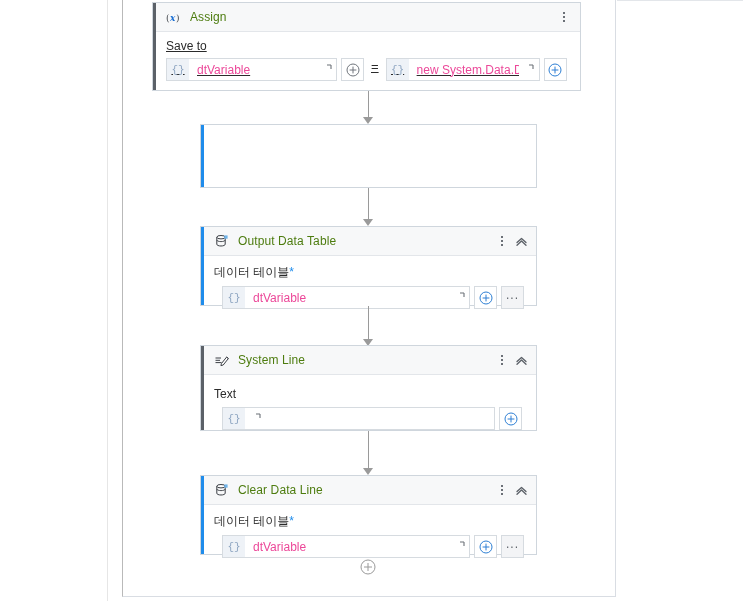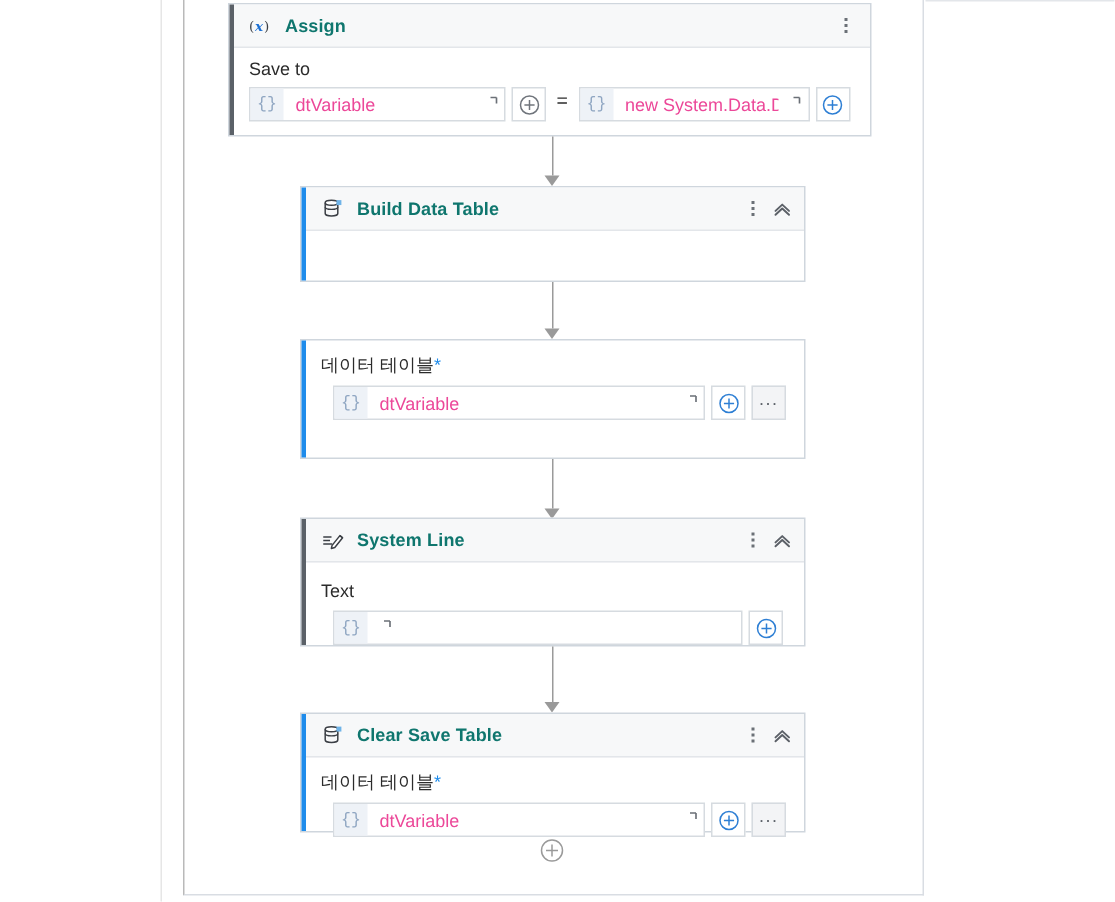--- a/index.html
+++ b/index.html
@@ -83,22 +83,22 @@
     box-sizing: border-box;
   }
   .hdr-icon {
     width: 16px; height: 16px;
     flex: 0 0 16px;
     display: flex; align-items: center; justify-content: center;
     margin-right: 8px;
   }
   .hdr-title {
     font-size: 12px;
-    font-weight: bold;
-    color: #0f766e;
+    font-weight: normal;
+    color: #4d7c0f;
     letter-spacing: 0.1px;
     white-space: nowrap;
   }
   .hdr-spacer { flex: 1 1 auto; }
   .kebab {
     width: 14px; height: 18px;
     display: flex; flex-direction: column;
     align-items: center; justify-content: center;
     gap: 2px;
     margin-right: 3px;
@@ -266,21 +266,21 @@
         </span>
         <span class="hdr-title">Assign</span>
         <span class="hdr-spacer"></span>
         <span class="kebab">
             <i></i>
             <i></i>
             <i></i>
           </span>
       </div>
 
-      <div class="card-body" style="padding-top:7px;">
+      <div class="card-body" style="padding-top:7px;text-decoration:underline;">
         <div class="assign-grid">
 
           <div class="assign-col" style="width:198px;">
             <div class="field-label">Save to</div>
             <div class="expr-row">
               <div class="expr">
                 <span class="braces">{}</span>
                 <span class="val">dtVariable</span>
                 <span class="expand">
                   <svg width="11" height="11" viewBox="0 0 11 11">
@@ -327,54 +327,54 @@
     </div>
 
     <div class="conn" style="left:362px; top:91px; height:33px;">
       <div class="line"></div>
       <div class="arrow"></div>
     </div>
 
     <div class="card" style="left:200px; top:124px; width:337px; height:64px;">
       <div class="card-accent accent-blue"></div>
 
+
+    </div>
+
+    <div class="conn" style="left:362px; top:188px; height:38px;">
+      <div class="line"></div>
+      <div class="arrow"></div>
+    </div>
+
+    <div class="card" style="left:200px; top:226px; width:337px; height:80px;">
+      <div class="card-accent accent-blue"></div>
+
       <div class="card-header">
         <span class="hdr-icon">
           <svg width="14" height="14" viewBox="0 0 14 14">
             <ellipse cx="6" cy="3.2" rx="4.2" ry="1.7" stroke="#3b3f45" stroke-width="1" fill="#fff"></ellipse>
             <path d="M1.8 3.2 L1.8 10.3 C1.8 11.2 3.7 12 6 12 C8.3 12 10.2 11.2 10.2 10.3 L10.2 3.2" stroke="#3b3f45" stroke-width="1" fill="none"></path>
             <path d="M1.8 6 C1.8 6.9 3.7 7.6 6 7.6 C8.3 7.6 10.2 6.9 10.2 6" stroke="#3b3f45" stroke-width="0.9" fill="none"></path>
             <rect x="9.3" y="1.4" width="3.3" height="3.3" fill="#6fb3e8"></rect>
           </svg>
         </span>
-        <span class="hdr-title">Build Data Table</span>
+        <span class="hdr-title">Output Data Table</span>
         <span class="hdr-spacer"></span>
         <span class="kebab">
             <i></i>
             <i></i>
             <i></i>
           </span>
         <span class="chev">
           <svg width="13" height="11" viewBox="0 0 13 11">
             <path d="M2 6.6 L6.5 2.4 L11 6.6" stroke="#5c6168" stroke-width="1.3" fill="none" stroke-linecap="round" stroke-linejoin="round"></path>
             <path d="M2 9.2 L6.5 5 L11 9.2" stroke="#5c6168" stroke-width="1.3" fill="none" stroke-linecap="round" stroke-linejoin="round"></path>
           </svg>
         </span>
       </div>
-
-    </div>
-
-    <div class="conn" style="left:362px; top:188px; height:38px;">
-      <div class="line"></div>
-      <div class="arrow"></div>
-    </div>
-
-    <div class="card" style="left:200px; top:226px; width:337px; height:80px;">
-      <div class="card-accent accent-blue"></div>
-
 
       <div class="card-body" style="padding:8px 12px 9px 13px;">
         <div class="field-label">
           <span>데이터 테이블</span><span class="req">*</span>
         </div>
         <div class="expr-row" style="padding-left:8px;">
           <div class="expr">
             <span class="braces">{}</span>
             <span class="val">dtVariable</span>
             <span class="expand">
@@ -456,21 +456,21 @@
 
       <div class="card-header">
         <span class="hdr-icon">
           <svg width="14" height="14" viewBox="0 0 14 14">
             <ellipse cx="6" cy="3.2" rx="4.2" ry="1.7" stroke="#3b3f45" stroke-width="1" fill="#fff"></ellipse>
             <path d="M1.8 3.2 L1.8 10.3 C1.8 11.2 3.7 12 6 12 C8.3 12 10.2 11.2 10.2 10.3 L10.2 3.2" stroke="#3b3f45" stroke-width="1" fill="none"></path>
             <path d="M1.8 6 C1.8 6.9 3.7 7.6 6 7.6 C8.3 7.6 10.2 6.9 10.2 6" stroke="#3b3f45" stroke-width="0.9" fill="none"></path>
             <rect x="9.3" y="1.4" width="3.3" height="3.3" fill="#6fb3e8"></rect>
           </svg>
         </span>
-        <span class="hdr-title">Clear Save Table</span>
+        <span class="hdr-title">Clear Data Line</span>
         <span class="hdr-spacer"></span>
         <span class="kebab">
             <i></i>
             <i></i>
             <i></i>
           </span>
         <span class="chev">
           <svg width="13" height="11" viewBox="0 0 13 11">
             <path d="M2 6.6 L6.5 2.4 L11 6.6" stroke="#5c6168" stroke-width="1.3" fill="none" stroke-linecap="round" stroke-linejoin="round"></path>
             <path d="M2 9.2 L6.5 5 L11 9.2" stroke="#5c6168" stroke-width="1.3" fill="none" stroke-linecap="round" stroke-linejoin="round"></path>

